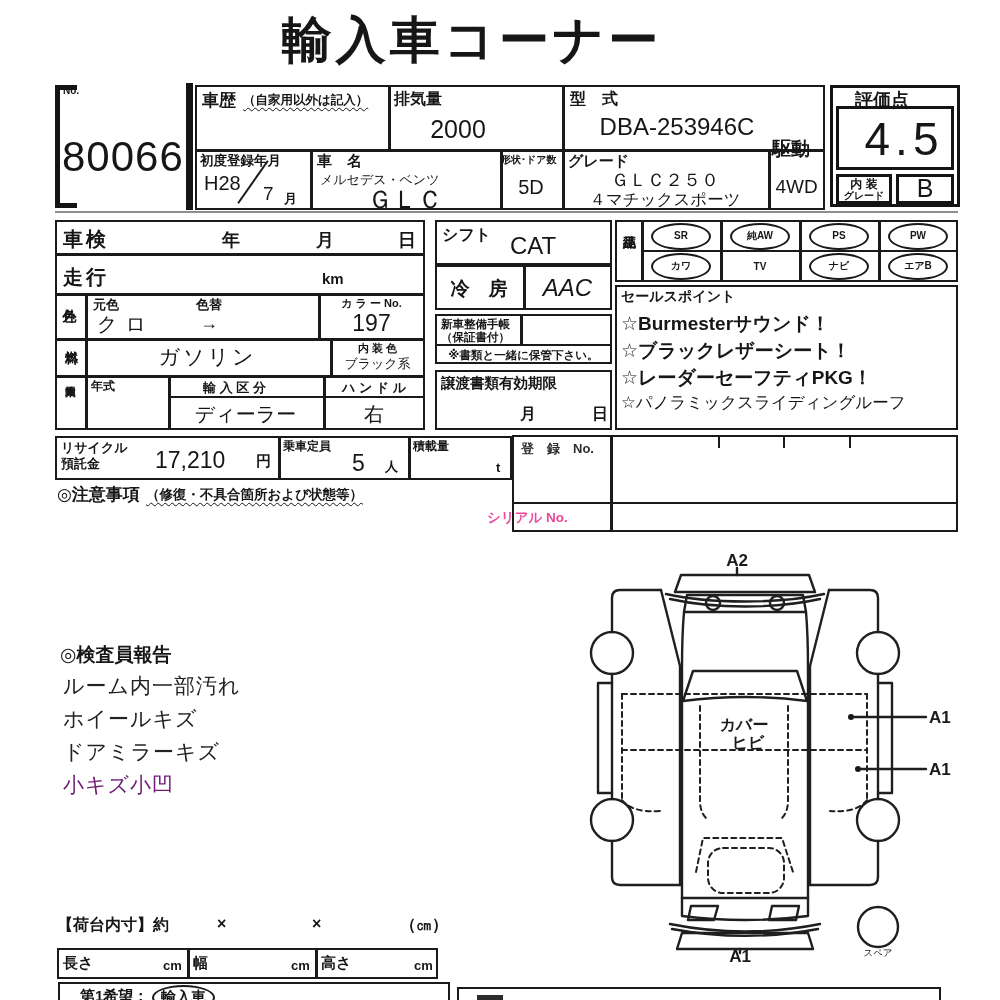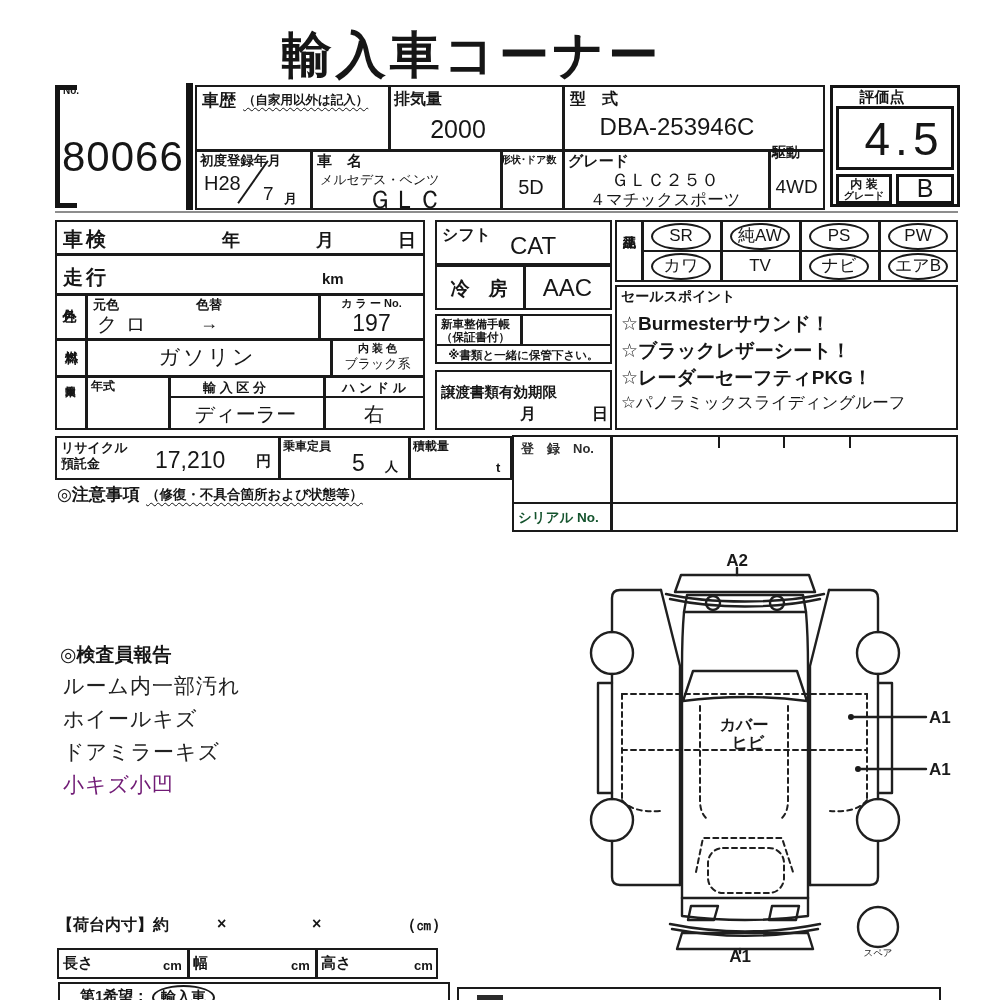--- a/index.html
+++ b/index.html
@@ -8,33 +8,33 @@
   .abs{position:absolute;box-sizing:border-box;}
   .b{font-weight:bold;}
   .bx{border:2.5px solid #1a1a1a;}
   .vline{background:#1a1a1a;width:2.5px;}
   .hline{background:#1a1a1a;height:2.5px;}
   .vert{writing-mode:vertical-rl;text-orientation:upright;}
   .wavy{text-decoration:underline wavy 1px;text-underline-offset:3px;}
   .oval{display:inline-block;border:2px solid #1a1a1a;border-radius:50%;
         min-width:56px;height:23px;line-height:21px;text-align:center;font-size:14px;font-weight:bold;}
   .eqcell{position:absolute;display:flex;align-items:center;justify-content:center;}
-  .eqplain{font-size:17px;font-weight:normal;}
+  .eqplain{font-size:10px;font-weight:bold;}
   .bracket{border-left:5px solid #141414;}
   .bracket:before,.bracket:after{content:"";position:absolute;left:0;width:17px;height:5px;background:#141414;}
   .bracket:before{top:0;}
   .bracket:after{bottom:0;}
   svg text{font-family:"Liberation Sans","DejaVu Sans",sans-serif;}
 </style>
 </head>
 <body>
 
 <div class="sheet">
 
-  <div class="abs b" style="left:0;top:22px;width:944px;text-align:center;font-size:50px;letter-spacing:4px;">輸入車コーナー</div>
+  <div class="abs b" style="left:0;top:7px;width:944px;text-align:center;font-size:50px;letter-spacing:4px;">輸入車コーナー</div>
 
   <div class="abs" style="left:55px;top:211px;width:903px;height:2px;background:#8d8d8d;"></div>
 
   <div class="abs bracket" style="left:55px;top:85px;width:130px;height:123px;"></div>
   <div class="abs" style="left:186px;top:83px;width:7px;height:127px;background:#141414;"></div>
   <div class="abs b" style="left:63px;top:85px;font-size:10px;">No.</div>
   <div class="abs" style="left:62px;top:133px;font-size:42px;letter-spacing:1px;">80066</div>
 
   <div class="abs bx" style="left:195px;top:85px;width:630px;height:125px;"></div>
   <div class="abs hline" style="left:195px;top:149px;width:630px;"></div>
@@ -61,25 +61,25 @@
   <span class="abs" style="left:320px;top:171px;font-size:13px;">メルセデス・ベンツ</span>
   <span class="abs" style="left:310px;top:183px;width:190px;text-align:center;font-size:25px;">ＧＬＣ</span>
 
   <span class="abs b" style="left:501px;top:153px;font-size:10px;">形状･ドア数</span>
   <span class="abs" style="left:500px;top:176px;width:62px;text-align:center;font-size:20px;">5D</span>
 
   <span class="abs b" style="left:568px;top:152px;font-size:15px;">グレード</span>
   <span class="abs" style="left:562px;top:168px;width:206px;text-align:center;font-size:18px;">ＧＬＣ２５０</span>
   <span class="abs" style="left:562px;top:189px;width:206px;text-align:center;font-size:16.5px;">４マチックスポーツ</span>
 
-  <span class="abs b" style="left:772px;top:144px;font-size:14px;text-align:right;">駆動</span>
+  <span class="abs b" style="left:772px;top:136px;font-size:19px;text-align:right;">駆動</span>
   <span class="abs" style="left:768px;top:176px;width:57px;text-align:center;font-size:19px;">4WD</span>
 
   <div class="abs" style="left:830px;top:85px;width:130px;height:122px;border:3px solid #141414;"></div>
-  <span class="abs b" style="left:830px;top:88px;width:104px;text-align:center;font-size:15px;">評価点</span>
+  <span class="abs b" style="left:830px;top:88px;width:104px;text-align:center;font-size:18px;">評価点</span>
   <div class="abs" style="left:836px;top:106px;width:118px;height:64px;border:3px solid #141414;"></div>
   <span class="abs" style="left:836px;top:112px;width:136px;text-align:center;font-size:46px;letter-spacing:5px;">4.5</span>
   <div class="abs" style="left:836px;top:174px;width:56px;height:30px;border:3px solid #141414;"></div>
   <span class="abs b" style="left:836px;top:176px;width:56px;text-align:center;font-size:12px;">内 装</span>
   <span class="abs b" style="left:836px;top:189px;width:56px;text-align:center;font-size:10px;">グレード</span>
   <div class="abs" style="left:896px;top:174px;width:58px;height:30px;border:3px solid #141414;"></div>
   <span class="abs" style="left:896px;top:174px;width:58px;text-align:center;font-size:25px;">B</span>
 
   <div class="abs bx" style="left:55px;top:220px;width:370px;height:210px;"></div>
   <div class="abs hline" style="left:55px;top:253px;width:370px;"></div>
@@ -120,31 +120,31 @@
   <span class="abs" style="left:168px;top:401px;width:155px;text-align:center;font-size:20px;">ディーラー</span>
   <span class="abs b" style="left:323px;top:379px;width:102px;text-align:center;font-size:13px;">ハ ン ド ル</span>
   <span class="abs" style="left:323px;top:401px;width:102px;text-align:center;font-size:20px;">右</span>
 
   <div class="abs bx" style="left:435px;top:220px;width:177px;height:45px;"></div>
   <span class="abs b" style="left:442px;top:225px;font-size:16px;">シフト</span>
   <span class="abs" style="left:510px;top:232px;font-size:24px;">CAT</span>
   <div class="abs bx" style="left:435px;top:265px;width:177px;height:45px;"></div>
   <div class="abs vline" style="left:523px;top:265px;height:45px;"></div>
   <span class="abs b" style="left:435px;top:276px;width:88px;text-align:center;font-size:19px;">冷　房</span>
-  <span class="abs" style="left:523px;top:274px;width:89px;text-align:center;font-size:24px;">AAC</span>
+  <span class="abs" style="left:523px;top:274px;width:89px;text-align:center;font-size:24px;font-style:italic;">AAC</span>
 
   <div class="abs bx" style="left:435px;top:314px;width:177px;height:50px;"></div>
   <div class="abs vline" style="left:520px;top:314px;height:32px;"></div>
   <div class="abs" style="left:435px;top:344px;width:177px;height:2px;background:#1a1a1a;"></div>
   <span class="abs b" style="left:441px;top:317px;font-size:11.5px;">新車整備手帳</span>
   <span class="abs b" style="left:441px;top:330px;font-size:11.5px;text-align:center;">（保証書付）</span>
   <span class="abs b" style="left:435px;top:348px;width:177px;text-align:center;font-size:11.5px;">※書類と一緒に保管下さい。</span>
 
   <div class="abs bx" style="left:435px;top:370px;width:177px;height:60px;"></div>
-  <span class="abs b" style="left:441px;top:374px;font-size:14.5px;margin-top:9px;">譲渡書類有効期限</span>
+  <span class="abs b" style="left:441px;top:374px;font-size:14.5px;">譲渡書類有効期限</span>
   <span class="abs b" style="left:520px;top:404px;font-size:16px;">月</span>
   <span class="abs b" style="left:592px;top:404px;font-size:16px;">日</span>
 
   <div class="abs bx" style="left:615px;top:220px;width:343px;height:62px;"></div>
   <div class="abs vline" style="left:641px;top:220px;height:62px;"></div>
   <div class="abs vline" style="left:720px;top:220px;height:62px;"></div>
   <div class="abs vline" style="left:799px;top:220px;height:62px;"></div>
   <div class="abs vline" style="left:878px;top:220px;height:62px;"></div>
   <div class="abs" style="left:641px;top:250px;width:317px;height:2px;background:#1a1a1a;"></div>
   <span class="abs b vert" style="left:620px;top:226px;font-size:13px;height:54px;">純正品</span>
@@ -196,21 +196,21 @@
   <span class="abs b" style="left:57px;top:483px;font-size:17px;">◎注意事項</span>
   <span class="abs b wavy" style="left:146px;top:486px;font-size:13.5px;">（修復・不具合箇所および状態等）</span>
 
   <div class="abs bx" style="left:512px;top:435px;width:446px;height:97px;"></div>
   <div class="abs vline" style="left:610px;top:435px;height:97px;"></div>
   <div class="abs" style="left:512px;top:502px;width:446px;height:2px;background:#1a1a1a;"></div>
   <div class="abs" style="left:718px;top:435px;width:2px;height:13px;background:#1a1a1a;"></div>
   <div class="abs" style="left:783px;top:435px;width:2px;height:13px;background:#1a1a1a;"></div>
   <div class="abs" style="left:849px;top:435px;width:2px;height:13px;background:#1a1a1a;"></div>
   <span class="abs b" style="left:521px;top:440px;font-size:13px;color:#2e2e2e;filter:blur(0.4px);">登　録　No.</span>
-  <span class="abs b" style="left:518px;top:509px;font-size:13.5px;color:#14532d;filter:blur(0.4px);">シリアル No.</span>
+  <span class="abs b" style="left:487px;top:509px;font-size:13.5px;color:#ec4899;filter:blur(0.4px);">シリアル No.</span>
 
   <span class="abs b" style="left:60px;top:642px;font-size:19px;">◎検査員報告</span>
   <span class="abs" style="left:63px;top:672px;font-size:21px;letter-spacing:1px;color:#222;">ルーム内一部汚れ</span>
   <span class="abs" style="left:63px;top:705px;font-size:21px;letter-spacing:1px;color:#222;">ホイールキズ</span>
   <span class="abs" style="left:63px;top:738px;font-size:21px;letter-spacing:1px;color:#222;">ドアミラーキズ</span>
   <span class="abs" style="left:63px;top:771px;font-size:21px;letter-spacing:1px;color:#701a75;">小キズ小凹</span>
 
   <svg class="abs" style="left:560px;top:550px;" width="440" height="412" viewBox="0 0 440 412" fill="none" stroke="#1f1f1f" stroke-width="2.4" stroke-linejoin="round" stroke-linecap="round">
 
     <text x="177" y="16" font-size="17" font-weight="bold" fill="#1a1a1a" stroke="none" text-anchor="middle">A2</text>

